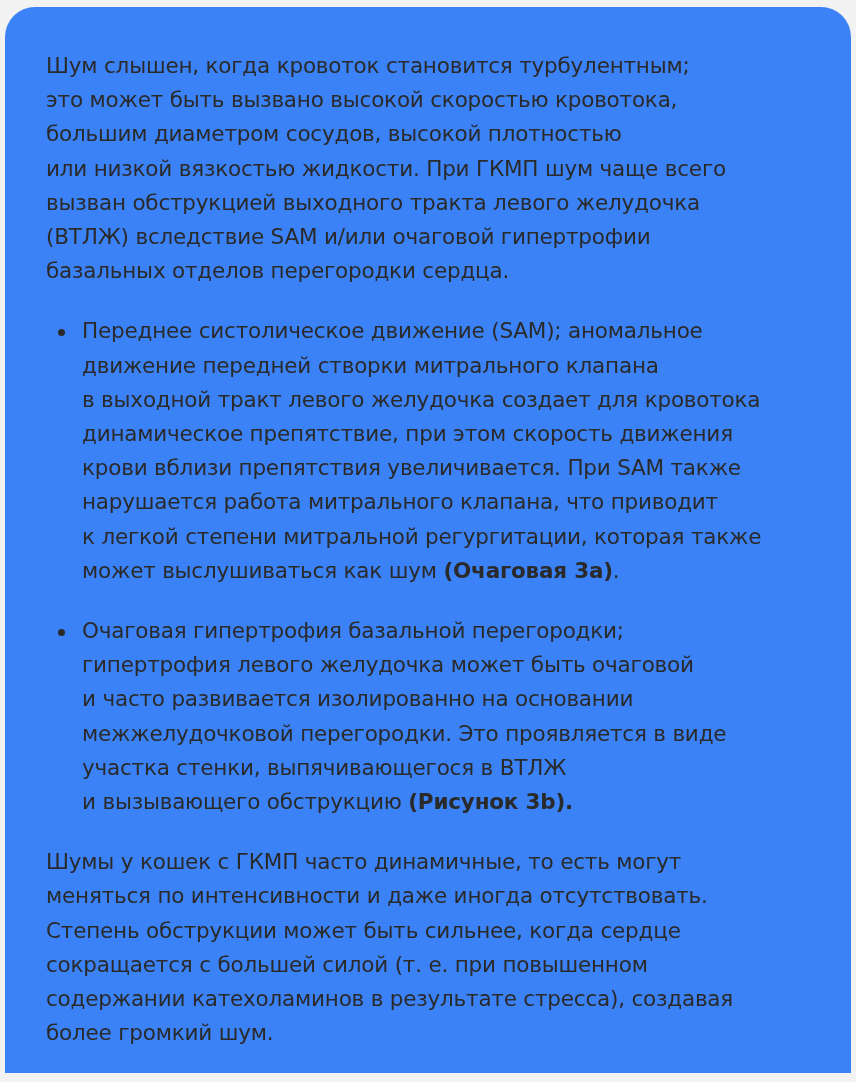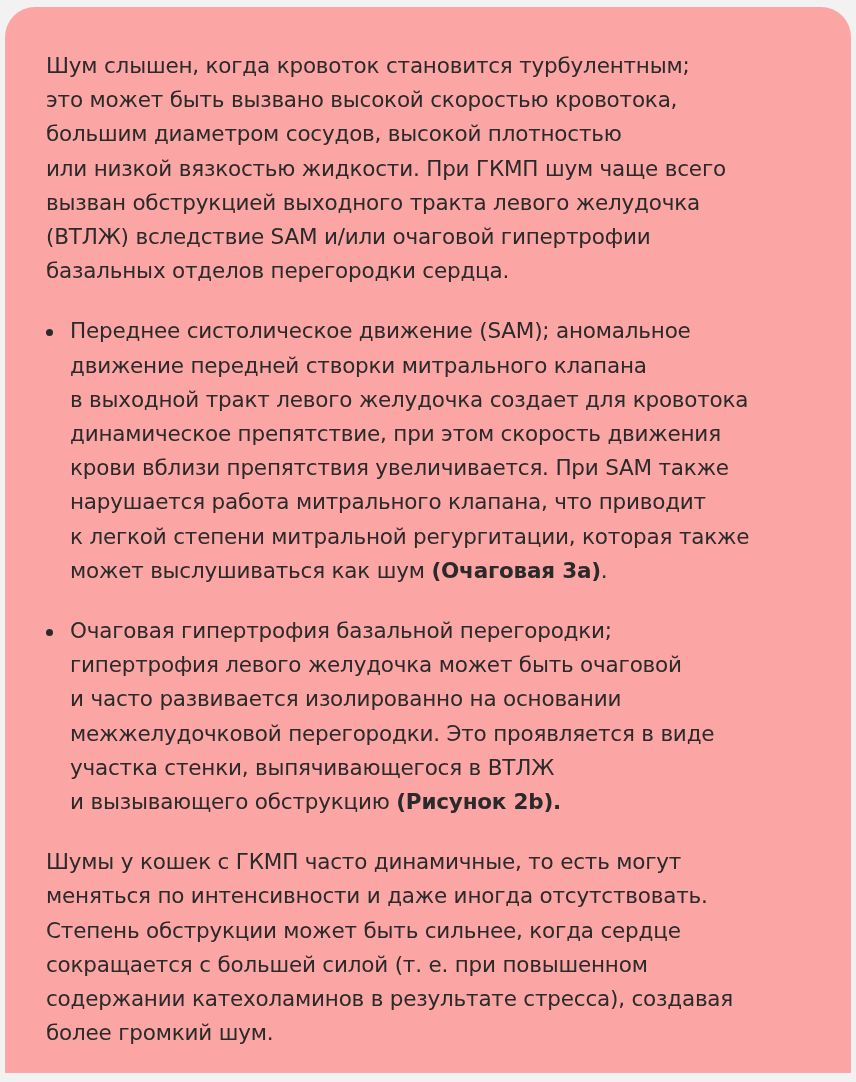--- a/index.html
+++ b/index.html
@@ -1,21 +1,21 @@
 <!DOCTYPE html>
 <html><head>
 <meta charset="utf-8">
 <style>
   html, body { margin:0; padding:0; }
   body { width:856px; height:1082px; background:#f2f2f2; position:relative; overflow:hidden; }
-  .card { position:absolute; left:5px; top:7px; width:846px; height:1066px; background:#fca5a5; border-radius:30px 30px 0 0; }
+  .card { position:absolute; left:5px; top:7px; width:846px; height:1066px; background:#3b82f6; border-radius:30px 30px 0 0; }
   .content { position:absolute; left:41px; top:42px; width:790px; font-family:"DejaVu Sans", sans-serif; font-size:21.5px; line-height:34.2px; color:#2a2a2a; letter-spacing:-0.2px; }
   p { margin:0; white-space:pre-line; }
   .p1 { margin-bottom:26px; }
-  ul { list-style:none; margin:0; padding:0; }
+  ul { list-style:none; margin:12px; padding:0; }
   li { position:relative; padding-left:24px; white-space:pre-line; margin-bottom:26px; }
   .bullet { position:absolute; left:0; top:15px; width:7px; height:7px; border-radius:50%; background:#2a2a2a; }
   b { font-weight:bold; }
 </style>
 </head>
 <body>
 
 <div class="card">
   <div class="content">
     <p class="p1">Шум слышен, когда кровоток становится турбулентным;
@@ -32,21 +32,21 @@
 динамическое препятствие, при этом скорость движения
 крови вблизи препятствия увеличивается. При SAM также
 нарушается работа митрального клапана, что приводит
 к легкой степени митральной регургитации, которая также
 может выслушиваться как шум </span><b>(Очаговая 3a)</b><span>.</span></li>
       <li><span class="bullet"></span><span>Очаговая гипертрофия базальной перегородки;
 гипертрофия левого желудочка может быть очаговой
 и часто развивается изолированно на основании
 межжелудочковой перегородки. Это проявляется в виде
 участка стенки, выпячивающегося в ВТЛЖ
-и вызывающего обструкцию </span><b>(Рисунок 2b).</b><span></span></li>
+и вызывающего обструкцию </span><b>(Рисунок 3b).</b><span></span></li>
     </ul>
     <p>Шумы у кошек с ГКМП часто динамичные, то есть могут
 меняться по интенсивности и даже иногда отсутствовать.
 Степень обструкции может быть сильнее, когда сердце
 сокращается с большей силой (т. е. при повышенном
 содержании катехоламинов в результате стресса), создавая
 более громкий шум.</p>
   </div>
 </div>
 

